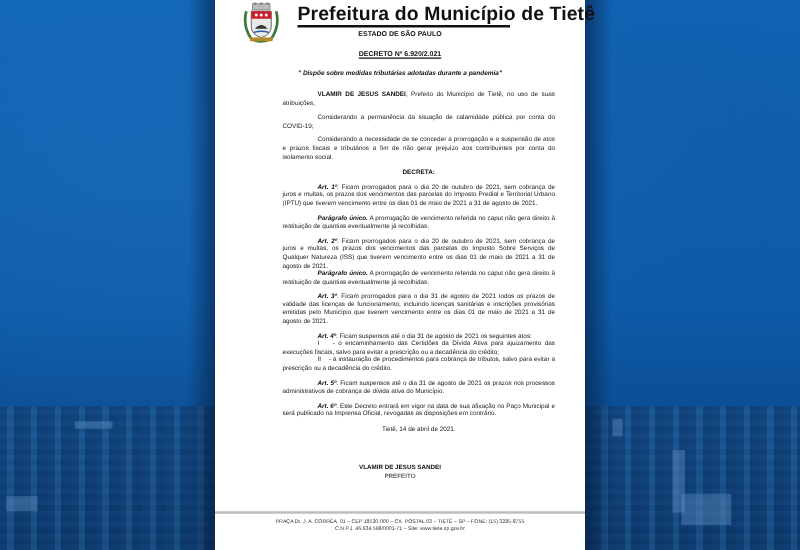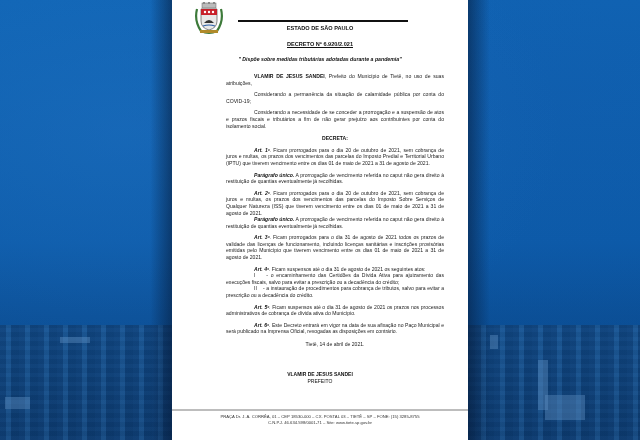--- a/index.html
+++ b/index.html
@@ -105,20 +105,21 @@
       <rect x="20" y="1" width="2" height="2" fill="#888"></rect>
     <path d="M8 8 H24 V20 Q24 27 16 29 Q8 27 8 20 Z" fill="#e8e8e8" stroke="#555" stroke-width="0.7"></path>
     <rect x="8" y="8" width="16" height="6" fill="#c8202a"></rect>
     <circle cx="12" cy="11" r="1.2" fill="#fff"></circle>
       <circle cx="16" cy="11" r="1.2" fill="#fff"></circle>
       <circle cx="20" cy="11" r="1.2" fill="#fff"></circle>
     <path d="M11 22 Q16 16 21 22" fill="#333"></path>
     <path d="M10 25 Q16 23 22 25" stroke="#2a5fa8" stroke-width="1.2" fill="none"></path>
     <rect x="7" y="29" width="18" height="3" fill="#b08a2a"></rect>
   </svg>
+  <div class="title">Prefeitura do Município de Tietê</div>
   <div class="title-rule"></div>
   <div class="state">ESTADO DE SÃO PAULO</div>
   <div class="decree-no">DECRETO Nº 6.920/2.021</div>
   <div class="subject">" Dispõe sobre medidas tributárias adotadas durante a pandemia"</div>
 
   <div class="body" style="top:73px;">
     <p class="ind"><span class="b">VLAMIR DE JESUS SANDEI</span><span>, Prefeito do Município de Tietê, no uso de suas atribuições,</span></p>
     <p class="ind" style="margin-top:5px;">Considerando a permanência da situação de calamidade pública por conta do COVID-19;</p>
     <p class="ind" style="margin-top:5px;">Considerando a necessidade de se conceder a prorrogação e a suspensão de atos e prazos fiscais e tributários a fim de não gerar prejuízo aos contribuintes por conta do isolamento social.</p>
     <p class="b center" style="margin-top:6px;">DECRETA:</p>

